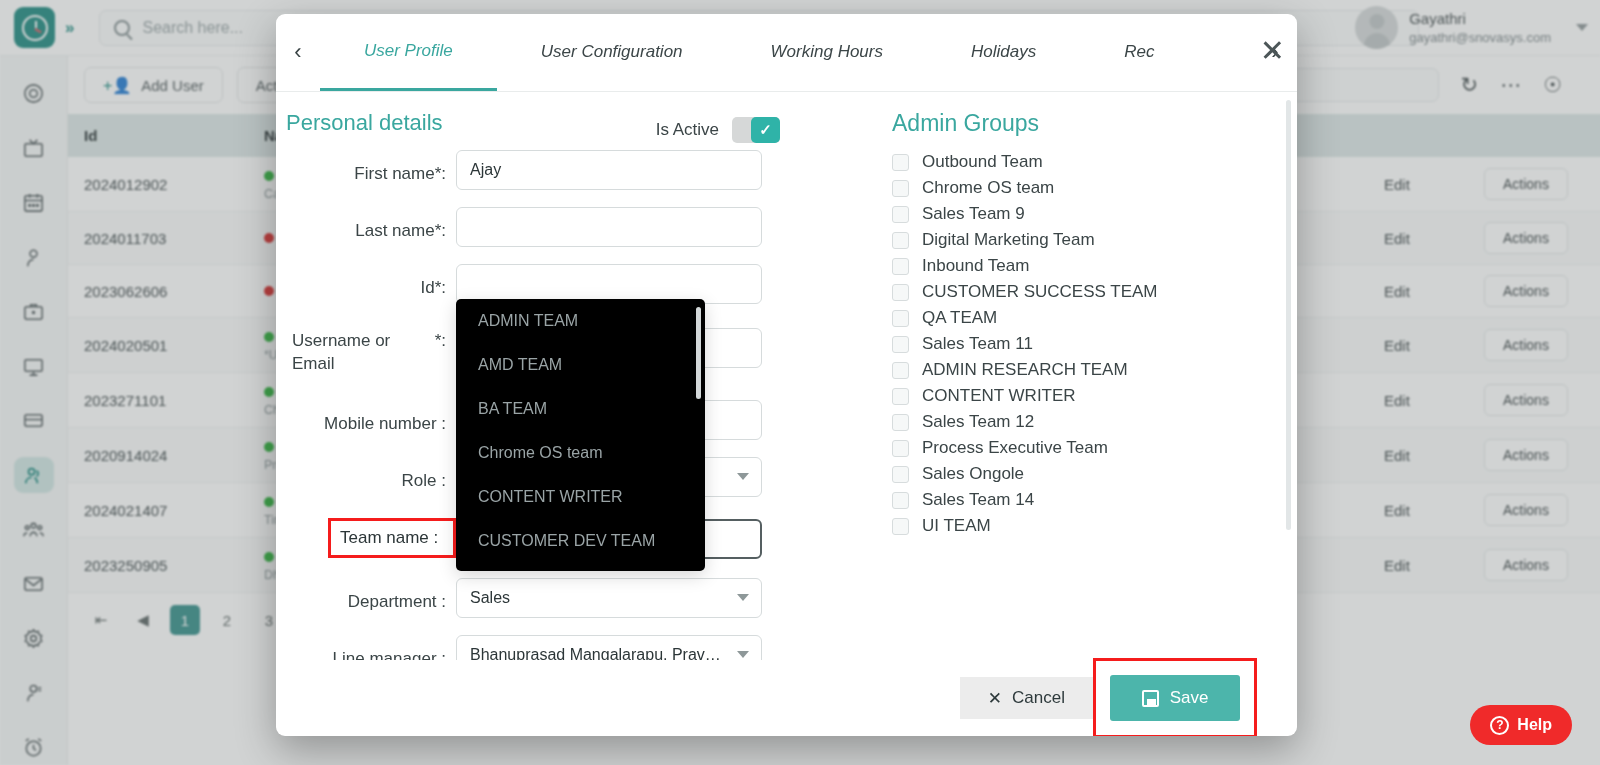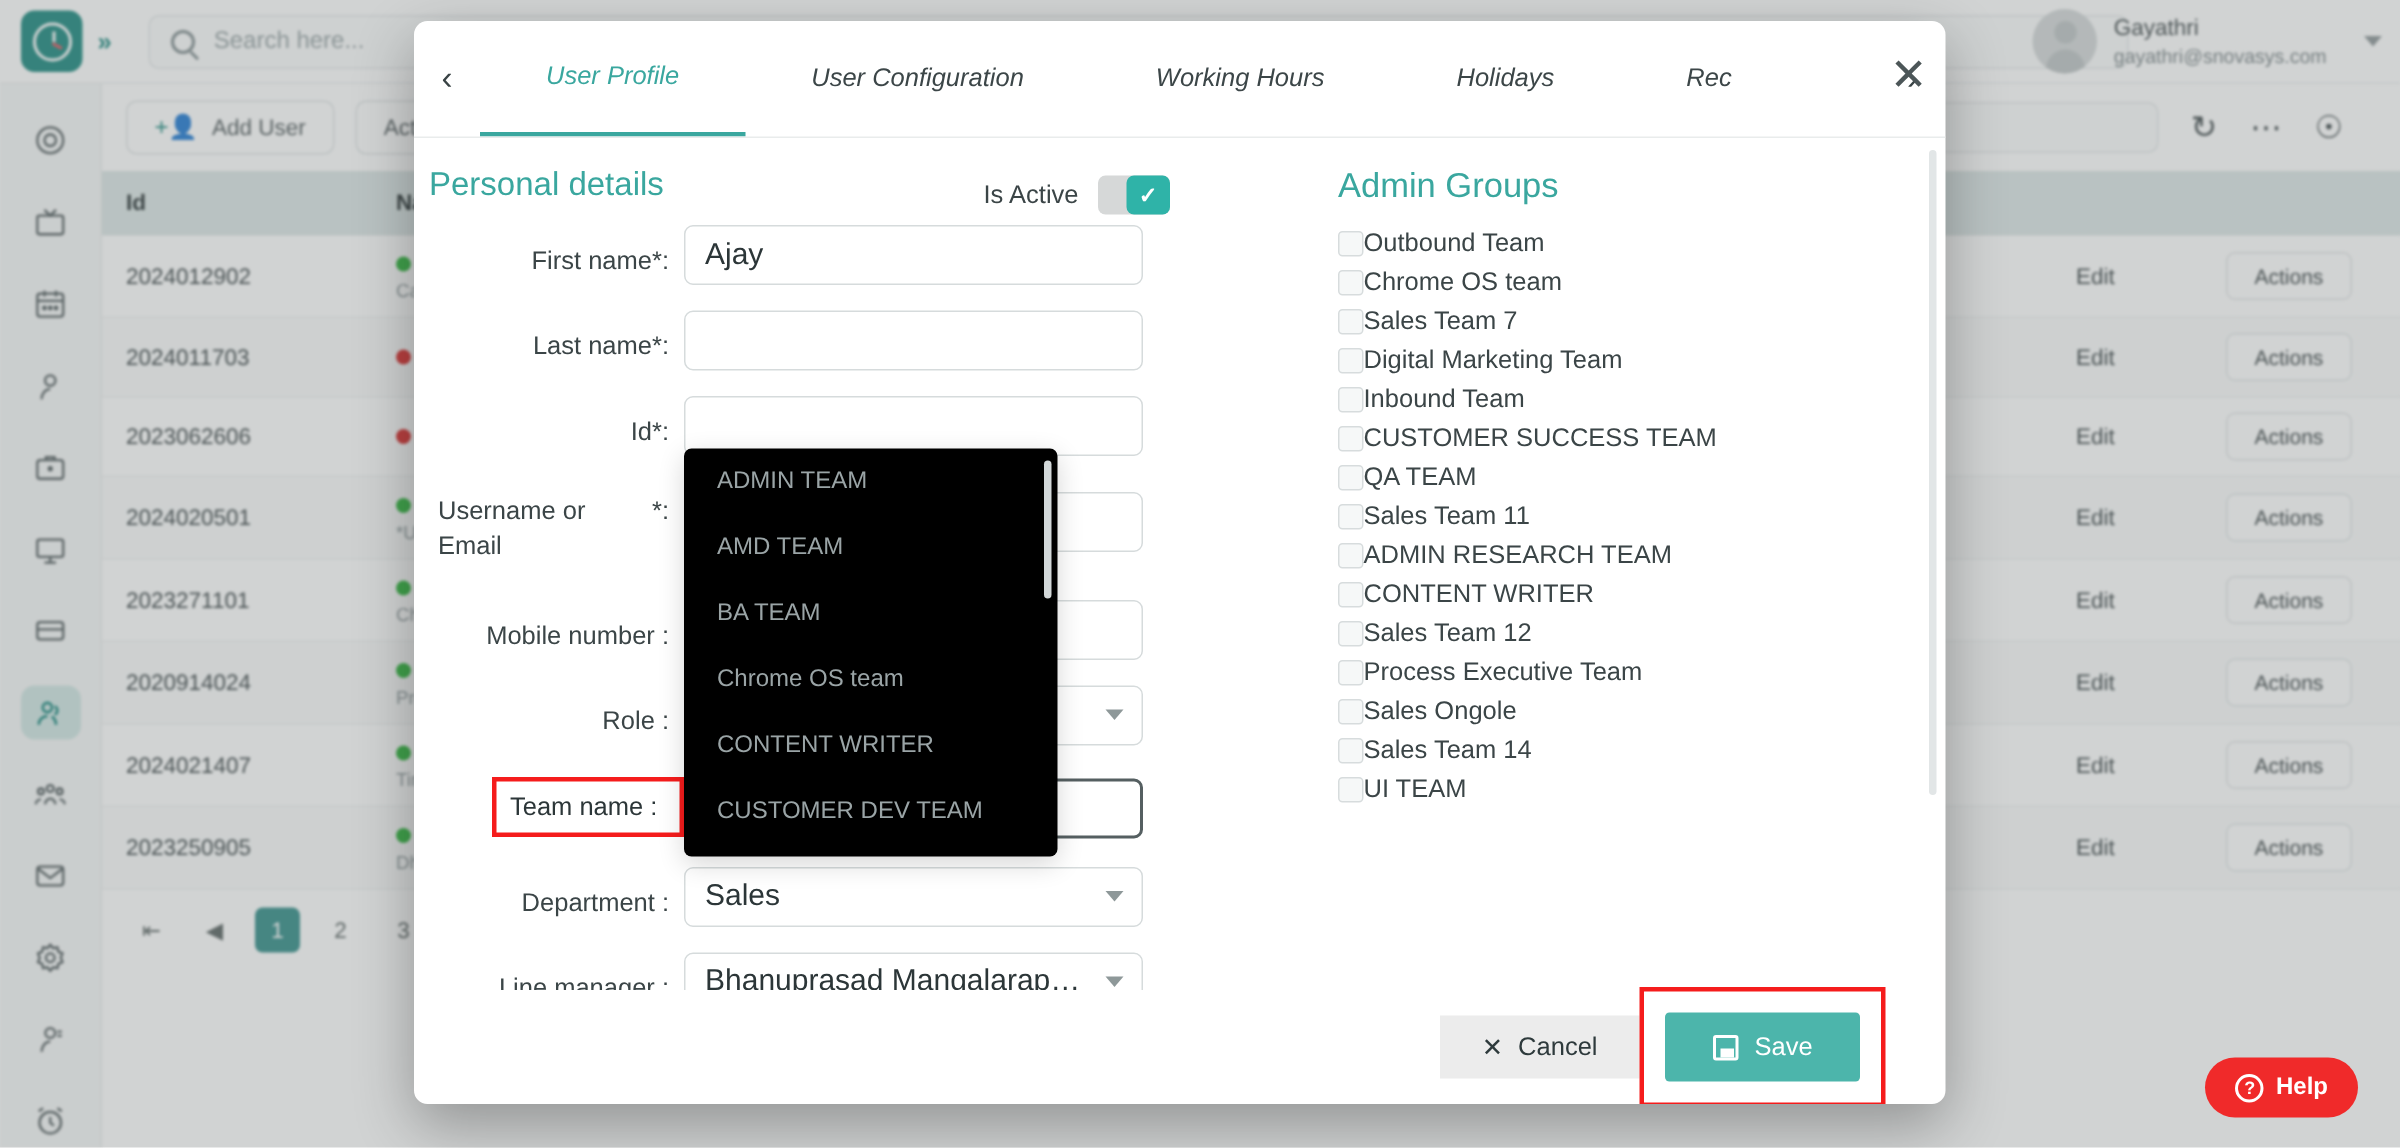--- a/index.html
+++ b/index.html
@@ -127,21 +127,21 @@
   .personal-head { display:flex; align-items:center; justify-content: space-between; padding-right: 6px; }
   .isactive-wrap { display:flex; align-items:center; gap: 13px; }
   .isactive-lbl { font-size: 17px; color:#3b4547; }
   .toggle { width: 48px; height: 26px; border-radius: 5px; background:#d6d8d8; position: relative; }
   .toggle .knob { position:absolute; right:0; top:0; width: 29px; height: 26px; background:#2fb3a8; border-radius: 5px; color:#fff; display:flex;align-items:center;justify-content:center; font-size: 15px; font-weight:700;}
 
   .frow { display:flex; align-items:center; margin-bottom: 17px; }
   .flabel { width: 170px; text-align: right; padding-right: 10px; padding-top: 9px; font-size: 17px; color:#3b4547; line-height:1.35; }
   .flabel.wrap { text-align: left; padding-left: 6px; display:flex; justify-content: space-between; }
   .fctrl { width: 306px; height: 40px; border: 1px solid #d6dbdc; border-radius: 6px; background:#fff;
-           display:flex;align-items:center;padding: 0 13px; font-size: 20px; color:#2c3638; position: relative;}
+           display:flex;align-items:center;padding: 0 13px; font-size: 16px; color:#2c3638; position: relative;}
   .fctrl .dd { position:absolute; right: 12px; width:0;height:0;border-left:6px solid transparent;border-right:6px solid transparent;border-top:7px solid #8e9899; }
   .fctrl.ellip { overflow:hidden; }
   .fctrl.ellip span.val { white-space:nowrap; overflow:hidden; text-overflow: ellipsis; max-width: 252px; display:block; }
 
   
   .hl-label {
     border: 3px solid #f51c1c; padding: 7px 9px 7px 9px; width: 128px; text-align:left;
     font-size: 17px; color:#2c3638; margin-top: -1px; margin-left: 28px;
   }
   .hl-label-spacer { width: 170px; display:flex; justify-content:flex-end; }
@@ -152,21 +152,21 @@
   .acdrop {
     position: absolute; left: 170px; top: 189px; width: 249px; height: 272px;
     background:#000000; border-radius: 5px; box-shadow: 0 5px 18px rgba(0,0,0,0.16);
     z-index: 30; overflow: hidden;
   }
   .acitem { padding: 13px 22px; font-size: 16px; color: #9aa4a6; }
   .acbar { position:absolute; right: 4px; top: 8px; width: 5px; height: 92px; background:#d3d8d9; border-radius: 3px; }
 
   
   .agtitle { color:#3aa79f; font-size: 23px; margin-bottom: 12px; }
-  .agitem { display:flex; align-items:center; gap: 0; height: 26px; }
+  .agitem { display:flex; align-items:center; gap: 13px; height: 26px; }
   .agbox { width: 17px; height: 17px; border: 1px solid #d7dcdd; border-radius: 3px; background:#f6f8f8; flex:0 0 auto; }
   .aglbl { font-size: 17px; color:#3b4547; white-space: nowrap; }
   .aglist { height: 416px; overflow: hidden; }
 
   .modal-scroll { position:absolute; right: 6px; top: 8px; width: 5px; height: 550px; }
   .modal-scroll .thumb { width: 5px; height: 430px; background:#e2e6e7; border-radius: 3px; }
 
   .modal-footer { height: 76px; display:flex; align-items:center; justify-content:flex-end; padding-right: 40px; gap: 0; }
   .cancelbtn { background:#ececec; color:#2e3a3c; font-size:17px; height: 42px; display:flex;align-items:center;gap:10px; padding: 0 28px; }
   .savewrap { border: 3px solid #f51c1c; padding: 14px; }
@@ -585,21 +585,21 @@
           <div class="agitem">
               <span class="agbox"></span>
               <span class="aglbl">Outbound Team</span>
             </div>
           <div class="agitem">
               <span class="agbox"></span>
               <span class="aglbl">Chrome OS team</span>
             </div>
           <div class="agitem">
               <span class="agbox"></span>
-              <span class="aglbl">Sales Team 7</span>
+              <span class="aglbl">Sales Team 9</span>
             </div>
           <div class="agitem">
               <span class="agbox"></span>
               <span class="aglbl">Digital Marketing Team</span>
             </div>
           <div class="agitem">
               <span class="agbox"></span>
               <span class="aglbl">Inbound Team</span>
             </div>
           <div class="agitem">

